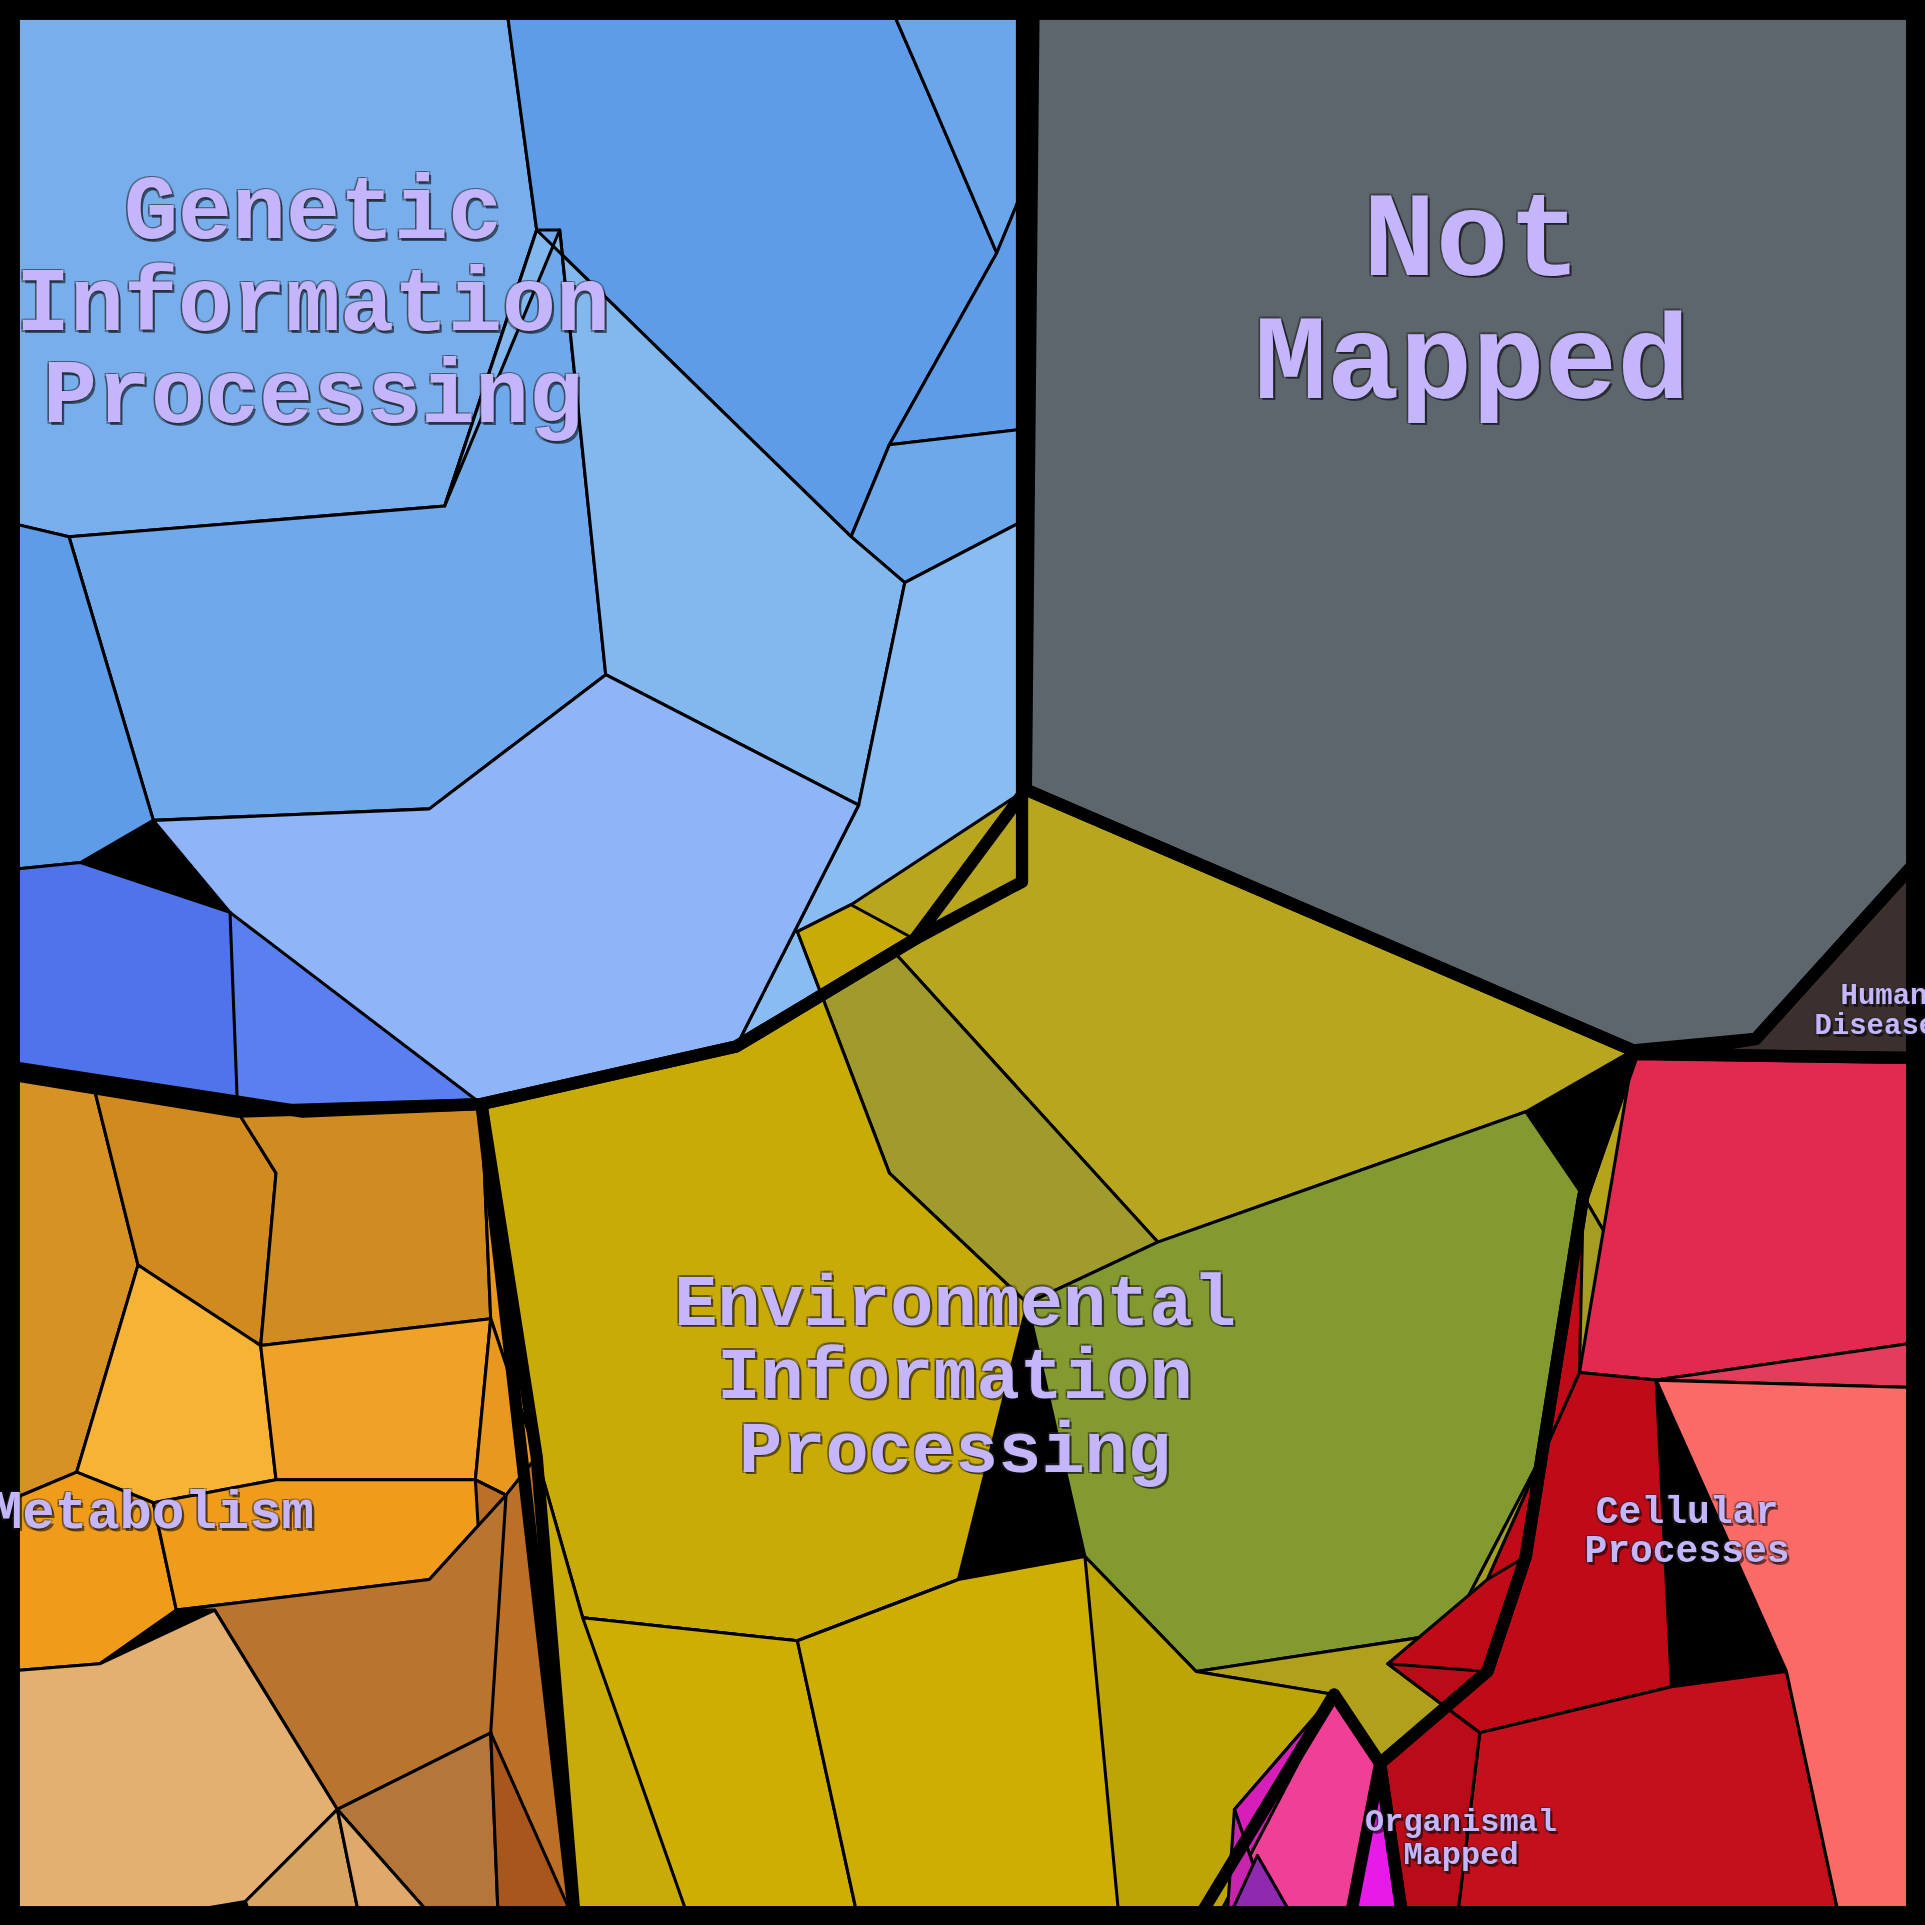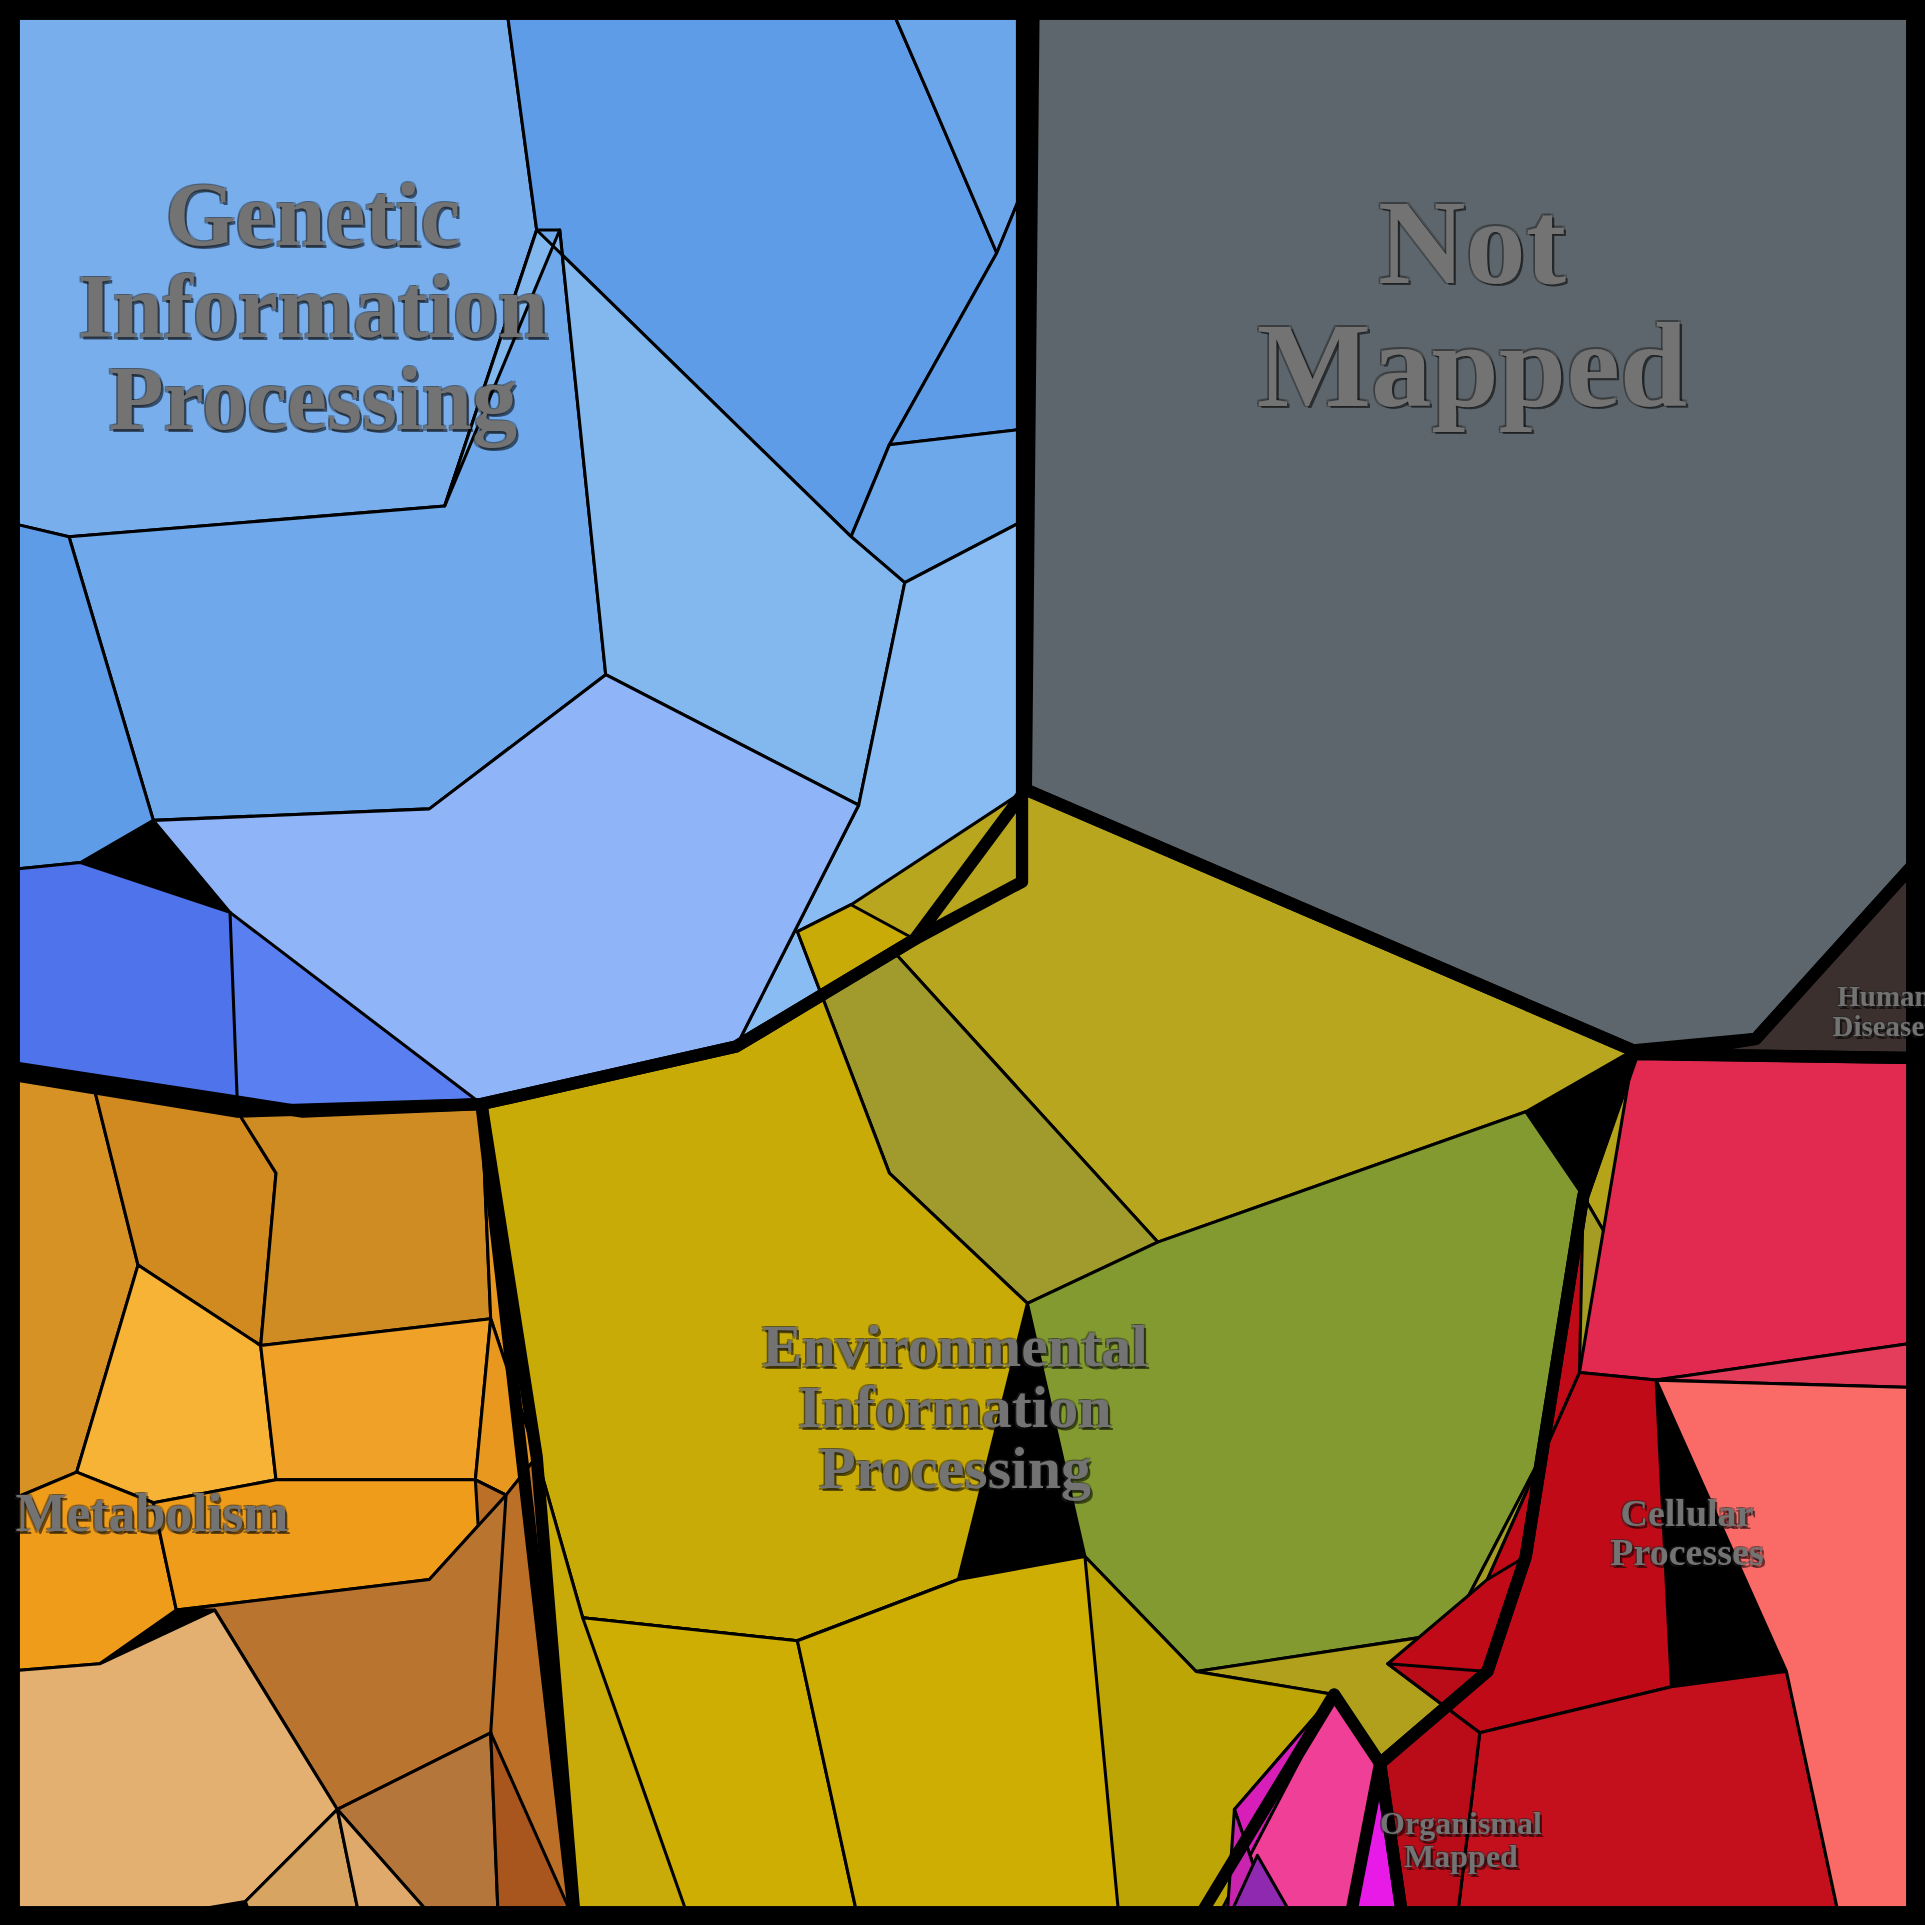--- a/index.html
+++ b/index.html
@@ -33,38 +33,38 @@
     stroke-width: 16;
     stroke-linejoin: round;
   }
   .frame {
     fill: none;
     stroke: #000000;
     stroke-width: 26;
   }
   .label {
     position: absolute;
-    color: #737373;
+    color: #c4b5fd;
     font-weight: bold;
-    font-family: Liberation Serif, serif;
+    font-family: Liberation Mono, monospace;
     text-align: center;
     line-height: 1.02;
     letter-spacing: 0px;
     white-space: pre;
     text-shadow:
       2.3px 2.3px 0 rgba(0,0,0,0.55),
       -1.5px -1.5px 0 rgba(40,40,40,0.45),
       1.5px -1.5px 0 rgba(40,40,40,0.35),
       -1.5px 1.5px 0 rgba(40,40,40,0.45);
     pointer-events: none;
     transform: translate(-50%, -50%);
   }
   .label-gip   { font-size: 90px; }
   .label-nm    { font-size: 121px; }
-  .label-eip   { font-size: 60px; margin-top: 28px; }
+  .label-eip   { font-size: 72px; }
   .label-met   { font-size: 54px;  }
   .label-cp    { font-size: 38px;  }
   .label-hd    { font-size: 29px;  }
   .label-os    { font-size: 32px;  }
 </style>
 </head>
 <body>
 
 <div id="viz-root">
   <svg id="voronoi-svg" viewBox="0 0 2512 2512" preserveAspectRatio="none">

